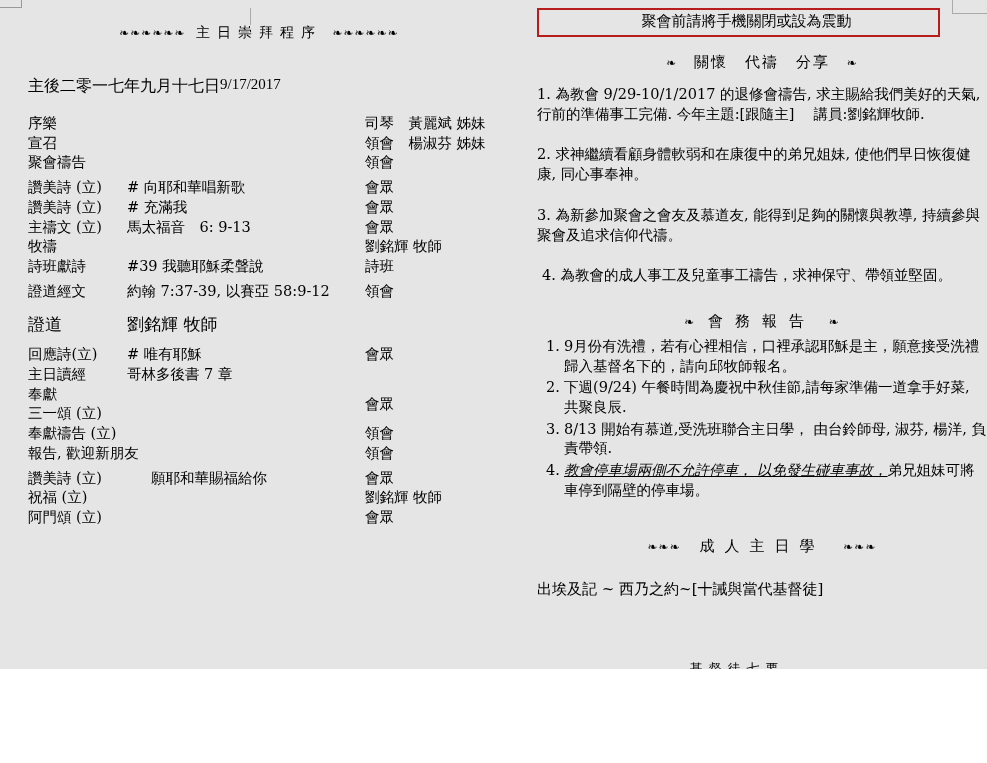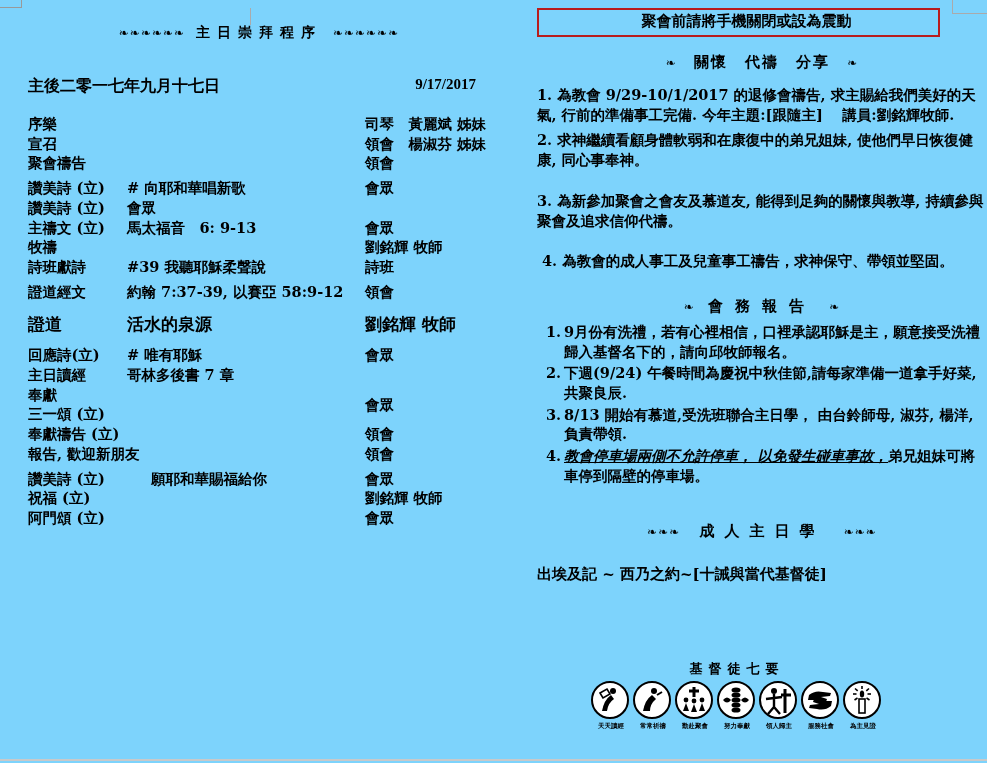--- a/index.html
+++ b/index.html
@@ -1,27 +1,27 @@
 <!DOCTYPE html>
 <html><head>
 <meta charset="utf-8">
 <style>
   * { margin:0; padding:0; box-sizing:border-box; }
   html,body { background:#ffffff; }
   .page {
-    position:relative; width:987px; height:763px; background:#7dd3fc;
-    overflow:hidden; color:#000; font-weight:bold;
+    position:relative; width:987px; height:669px; background:#e5e5e5;
+    overflow:hidden; color:#000; font-weight:normal;
     font-family:"DejaVu Serif","Liberation Serif",serif;
   }
   
   .left-col { position:absolute; left:28px; top:24px; width:462px; }
   .page-title { text-align:center; font-size:14px; white-space:nowrap; }
   .page-title .t { letter-spacing:7px; margin:0 6px; }
   .orn { font-family:"DejaVu Sans","Liberation Sans",sans-serif; font-size:12px; letter-spacing:1px; }
-  .date-row { display:flex; justify-content:space-between; margin-top:34px; font-size:16px; padding-right:14px; }
+  .date-row { display:flex; justify-content:flex-start; margin-top:34px; font-size:16px; padding-right:14px; }
   .date-en { font-size:15px; font-family:"Liberation Serif","DejaVu Serif",serif; }
   .program { margin-top:17px; font-size:14.5px; }
   .prow { display:flex; line-height:19.7px; }
   .c1 { width:99px; flex:none; white-space:nowrap; }
   .c2 { width:238px; flex:none; white-space:nowrap; }
   .c3 { flex:1; white-space:nowrap; }
   .gap-sm { margin-top:5px; }
   .sermon-row { font-size:17px; margin-top:11px; margin-bottom:9px; line-height:24px; }
   .offering-left { width:337px; flex:none; }
   .offering-who { flex:1; display:flex; align-items:center; }
@@ -97,20 +97,21 @@
         <span class="c2"></span>
         <span class="c3">領會</span>
       </div>
       <div class="prow gap-sm">
         <span class="c1">讚美詩 (立)</span>
         <span class="c2"># 向耶和華唱新歌</span>
         <span class="c3">會眾</span>
       </div>
       <div class="prow">
         <span class="c1">讚美詩 (立)</span>
+        <span class="c2"># 充滿我</span>
         <span class="c3">會眾</span>
       </div>
       <div class="prow">
         <span class="c1">主禱文 (立)</span>
         <span class="c2">馬太福音　6: 9-13</span>
         <span class="c3">會眾</span>
       </div>
       <div class="prow">
         <span class="c1">牧禱</span>
         <span class="c2"></span>
@@ -122,21 +123,20 @@
         <span class="c3">詩班</span>
       </div>
       <div class="prow gap-sm">
         <span class="c1">證道經文</span>
         <span class="c2">約翰 7:37-39, 以賽亞 58:9-12</span>
         <span class="c3">領會</span>
       </div>
 
       <div class="prow sermon-row">
         <span class="c1">證道</span>
-        <span class="c2">活水的泉源</span>
         <span class="c3">劉銘輝 牧師</span>
       </div>
 
       <div class="prow">
         <span class="c1">回應詩(立)</span>
         <span class="c2"># 唯有耶穌</span>
         <span class="c3">會眾</span>
       </div>
       <div class="prow">
         <span class="c1">主日讀經</span>
@@ -186,21 +186,21 @@
       <span>聚會前請將手機關閉或設為震動</span>
     </div>
 
     <div class="sec-head care-head">
       <span class="orn">❧</span>
       <span class="t">關懷　代禱　分享</span>
       <span class="orn">❧</span>
     </div>
 
     <div class="care-p">1. 為教會 9/29-10/1/2017 的退修會禱告, 求主賜給我們美好的天氣, 行前的準備事工完備. 今年主題:[跟隨主]　 講員:劉銘輝牧師.</div>
-    <div class="care-p" style="margin-top:6px">2. 求神繼續看顧身體軟弱和在康復中的弟兄姐妹, 使他們早日恢復健康, 同心事奉神。</div>
+    <div class="care-p" style="margin-top:21px">2. 求神繼續看顧身體軟弱和在康復中的弟兄姐妹, 使他們早日恢復健康, 同心事奉神。</div>
     <div class="care-p" style="margin-top:21px">3. 為新參加聚會之會友及慕道友, 能得到足夠的關懷與教導, 持續參與聚會及追求信仰代禱。</div>
     <div class="care-p" style="margin-top:21px; padding-left:5px">4. 為教會的成人事工及兒童事工禱告，求神保守、帶領並堅固。</div>
 
     <div class="sec-head report-head">
       <span class="orn">❧</span>
       <span class="t">會務報告</span>
       <span class="orn">❧</span>
     </div>
 
     <div class="ritem">

